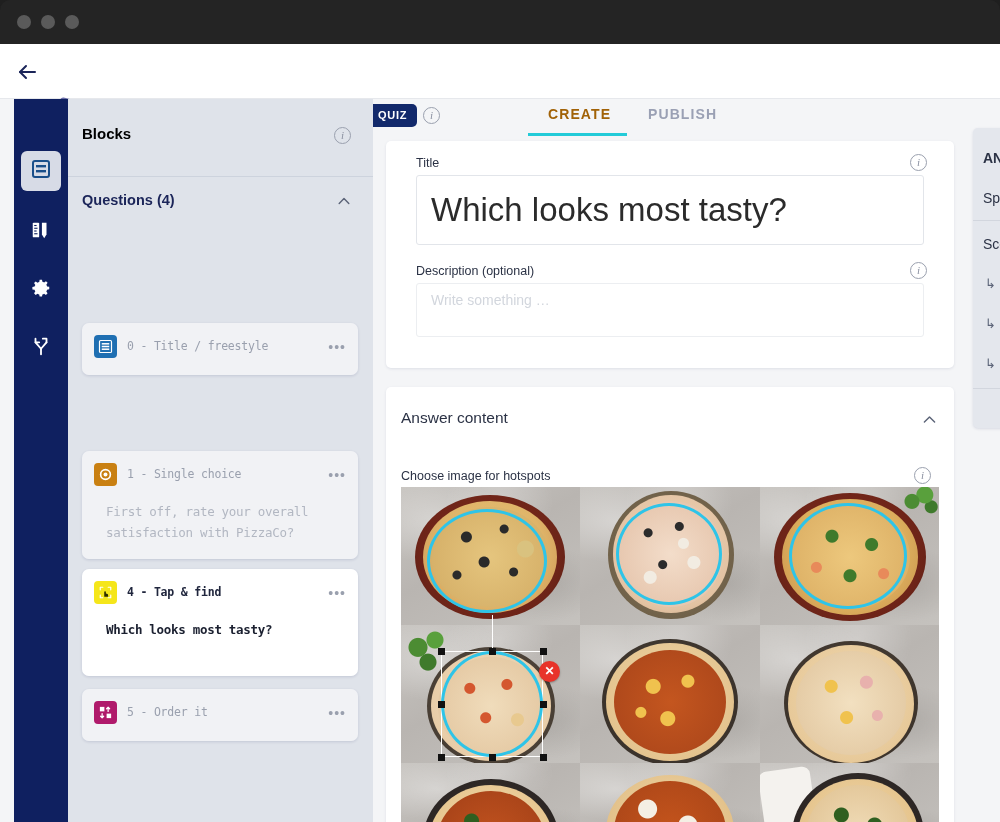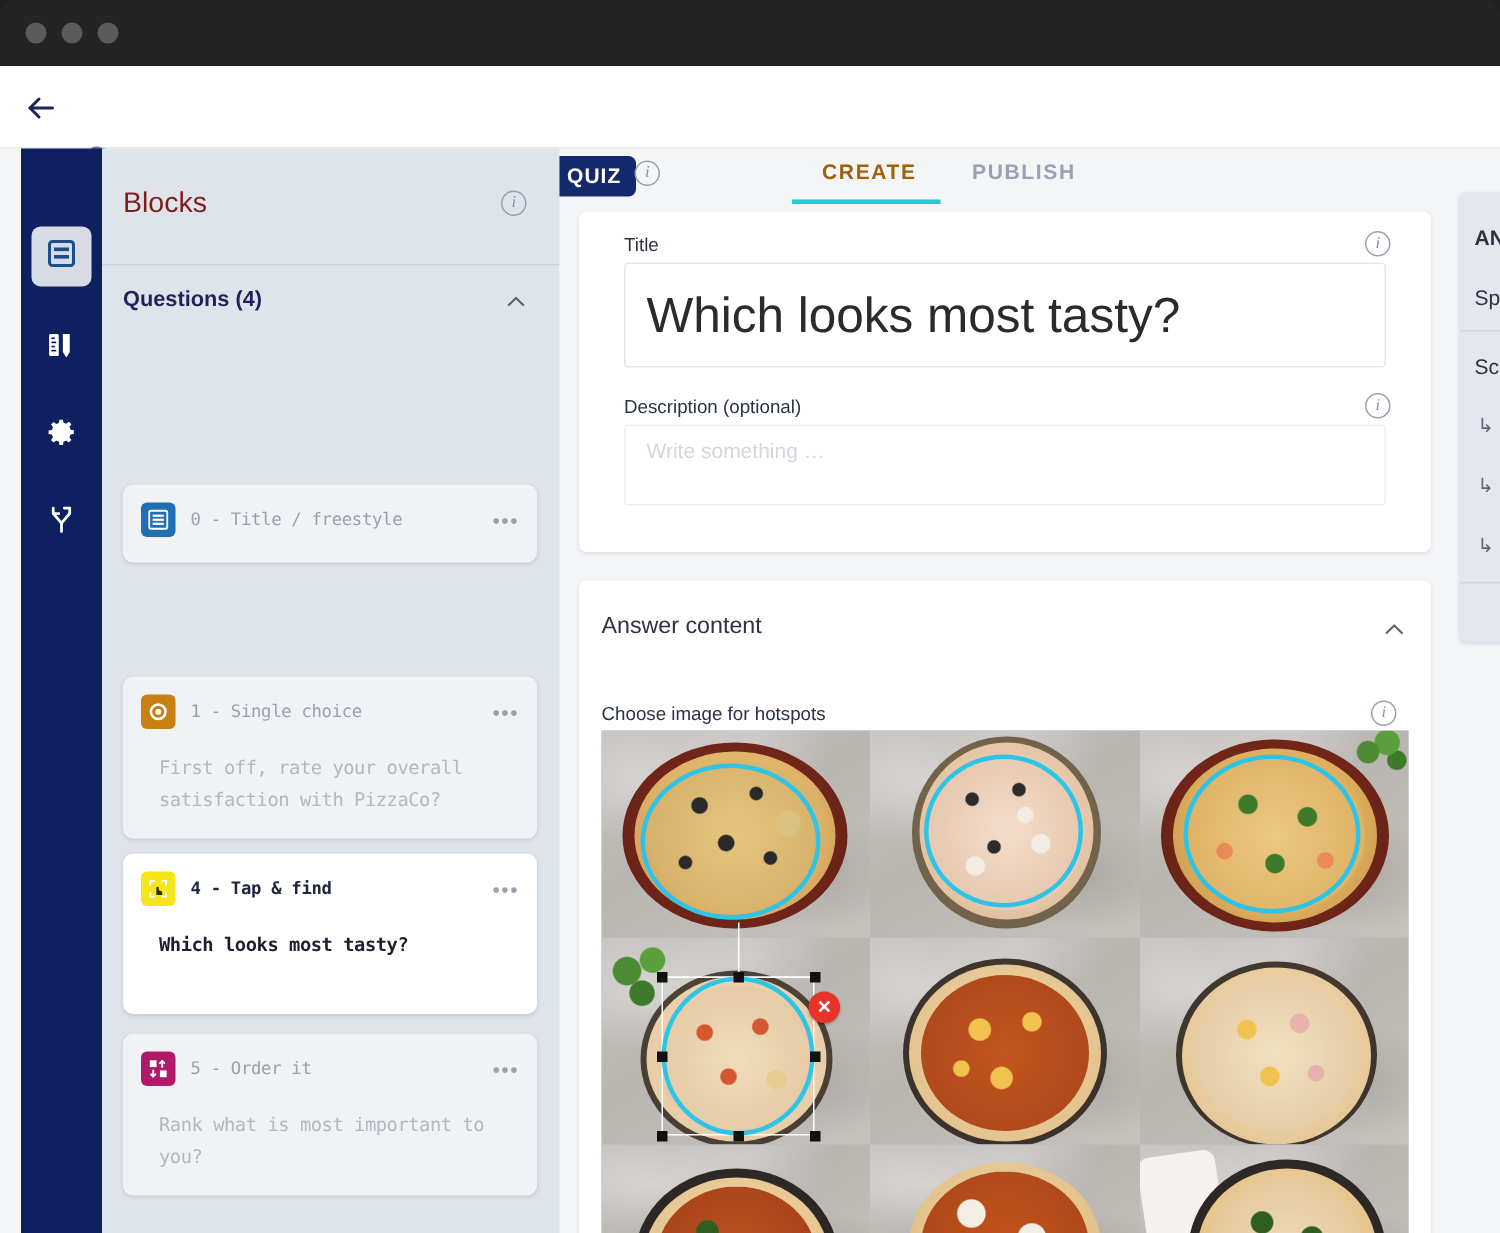--- a/index.html
+++ b/index.html
@@ -46,21 +46,21 @@
   #logo .sq.c { left: 19px; top: 7px;  background: #3c3c8c; transform: rotate(-12deg); }
   #doc-title {
     position: absolute; left: 122px; top: 62px; width: 230px;
     font-family: "DejaVu Sans Mono", monospace;
     font-size: 13px; letter-spacing: .4px; color: #1b2559;
     white-space: nowrap; overflow: hidden;
   }
   #quiz-badge {
     position: absolute; left: 368px; top: 60px;
     background: #12296b; color: #fff; border-radius: 5px;
-    padding: 5px 10px 6px; font-size: 14px; font-weight: bold;
+    padding: 5px 10px 6px; font-size: 11px; font-weight: bold;
     letter-spacing: .7px;
   }
   .info-circle {
     display: inline-block; width: 17px; height: 17px; border-radius: 50%;
     border: 1.3px solid #9aa0ae; color: #8a90a0;
     font-size: 11px; line-height: 15px; text-align: center;
     font-family: "Liberation Serif", serif; font-style: italic;
     cursor: pointer; vertical-align: middle;
   }
   #topbar-info { position: absolute; left: 423px; top: 63px; }
@@ -95,21 +95,21 @@
   #blocks-panel {
     position: absolute; left: 68px; top: 55px; width: 305px; height: 723px;
     background: #dfe3ea; overflow: hidden;
   }
   #blocks-header {
     position: absolute; left: 0; top: 0; width: 305px; height: 78px;
     border-bottom: 1px solid #cdd3dd;
   }
   #blocks-title {
     position: absolute; left: 14px; top: 26px;
-    font-size: 19px; font-weight: normal; color: #7f1d1d;
+    font-size: 15px; font-weight: bold; color: #000000;
   }
   #blocks-header-info { position: absolute; left: 266px; top: 28px; }
 
   #questions-header {
     position: absolute; left: 0; top: 78px; width: 305px; height: 46px; padding-left: 20px;
   }
   #questions-title {
     position: absolute; left: 14px; top: 15px;
     font-size: 14.5px; font-weight: bold; color: #1b2559;
   }
@@ -408,21 +408,20 @@
             <svg width="15" height="15" viewBox="0 0 20 20">
               <rect x="2.5" y="2.5" width="6" height="6" fill="#fff"></rect>
               <rect x="11.5" y="11.5" width="6" height="6" fill="#fff"></rect>
               <path d="M13.5 8.5V3M13.5 3l-2 2M13.5 3l2 2" stroke="#fff" stroke-width="1.7" fill="none" stroke-linecap="round"></path>
               <path d="M5.5 11.5V17M5.5 17l-2-2M5.5 17l2-2" stroke="#fff" stroke-width="1.7" fill="none" stroke-linecap="round"></path>
             </svg>
           </div>
           <div class="qlabel">5 - Order it</div>
           <div class="dots">•••</div>
         </div>
-        <div class="qtext">Rank what is most important to you?</div>
       </div>
     </div>
 
   </div>
 
   <div id="main">
 
     <div class="card" id="title-card">
       <div class="field-label" id="title-label">Title</div>
       <div class="field-info info-circle" id="title-info">i</div>

